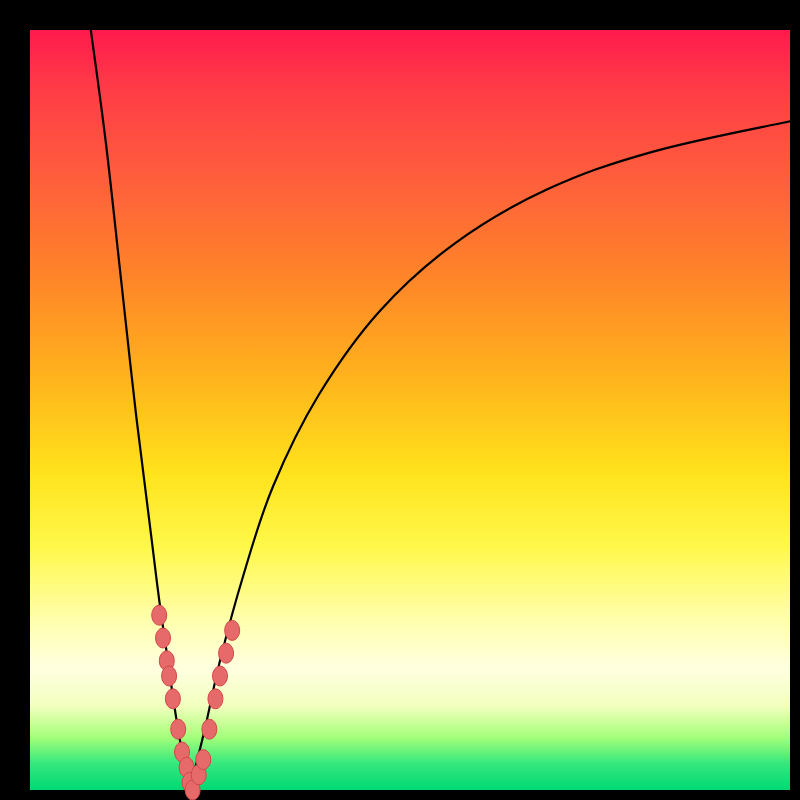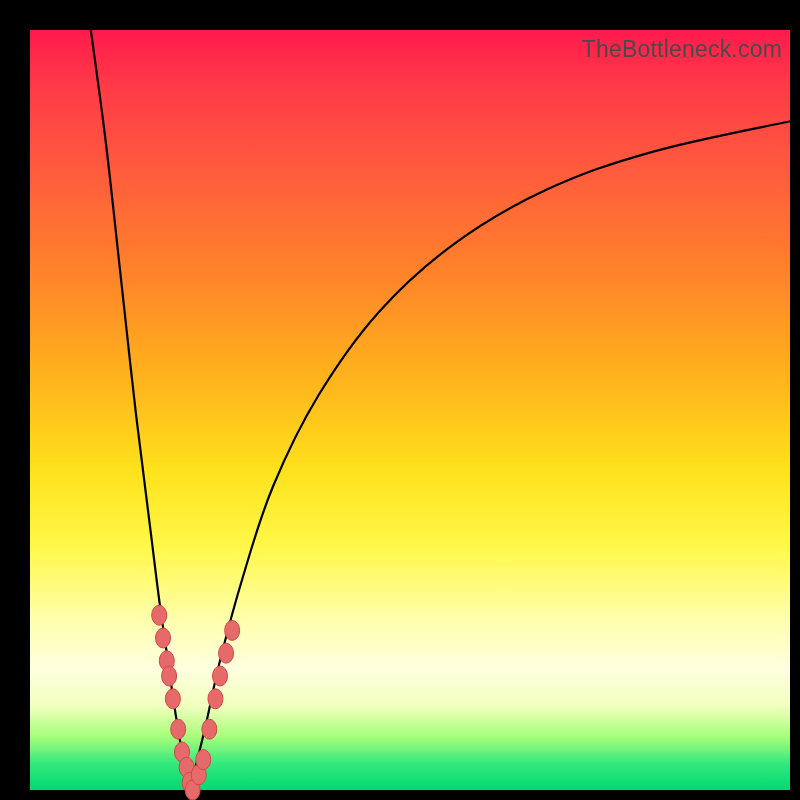--- a/index.html
+++ b/index.html
@@ -69,21 +69,20 @@
     fill: #e66a6a;
     stroke: #d14848;
     stroke-width: 1;
   }
 </style>
 </head>
 <body>
 
 <div class="frame">
   <div class="plot-area">
-    <div class="watermark">TheBottleneck.com</div>
 
     <svg class="curve-layer" viewBox="0 0 760 760">
       <path class="curve" id="curve-left" d="M 60.800000000000004 0 C 63.536 20.52, 70.528 68.85600000000001, 76 114 C 81.472 159.144, 85.72800000000001 201.55199999999996, 91.2 250.79999999999995 C 96.672 300.04799999999994, 100.92800000000001 341.088, 106.4 387.6 C 111.872 434.112, 117.49600000000001 476.368, 121.60000000000001 509.2 C 125.70400000000001 542.0319999999999, 126.46400000000003 549.48, 129.20000000000002 570 C 131.936 590.52, 134.064 604.048, 136.79999999999998 623.2 C 139.53599999999997 642.3520000000001, 141.66400000000002 658.616, 144.4 676.4 C 147.136 694.184, 149.264 706.952, 152 722 C 154.736 737.048, 158.232 753.16, 159.6 760"></path>
       <path class="curve" id="curve-right" d="M 159.6 760 C 162.33599999999998 749.056, 169.328 722.456, 174.8 699.2 C 180.27200000000002 675.9440000000001, 183.16 658.16, 190 630.8 C 196.84 603.4399999999999, 203.22400000000002 578.664, 212.8 547.2 C 222.376 515.7360000000001, 229.52 488.832, 243.20000000000002 456 C 256.88 423.168, 269.648 396.264, 288.8 364.8 C 307.952 333.336, 324.976 308.56, 349.6 281.2 C 374.22400000000005 253.84, 395.504 234.68800000000007, 425.6 212.80000000000007 C 455.696 190.91200000000006, 481.2320000000001 176.01600000000002, 516.8000000000001 159.60000000000002 C 552.368 143.18400000000003, 579.424 133.912, 623.1999999999999 121.60000000000002 C 666.9759999999999 109.28800000000003, 735.376 96.67200000000004, 760 91.20000000000005"></path>
       <g id="beads">
           <ellipse class="bead" cx="129.20" cy="585.20" rx="7.5" ry="10"></ellipse>
           <ellipse class="bead" cx="133.00" cy="608.00" rx="7.5" ry="10"></ellipse>
           <ellipse class="bead" cx="136.80" cy="630.80" rx="7.5" ry="10"></ellipse>
           <ellipse class="bead" cx="139.08" cy="646.00" rx="7.5" ry="10"></ellipse>
           <ellipse class="bead" cx="142.88" cy="668.80" rx="7.5" ry="10"></ellipse>

